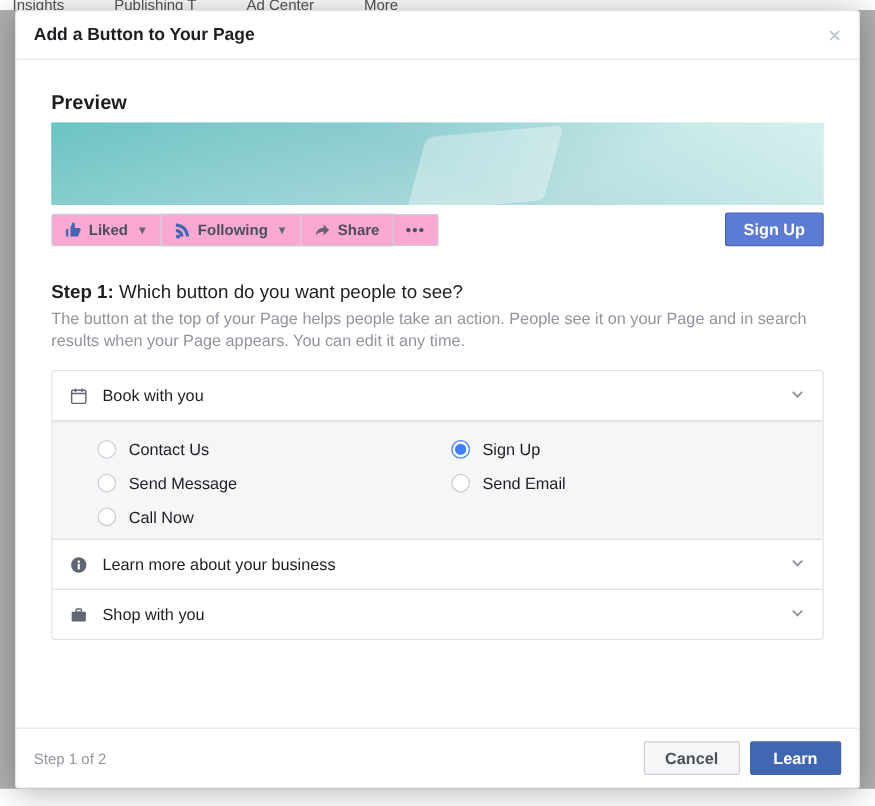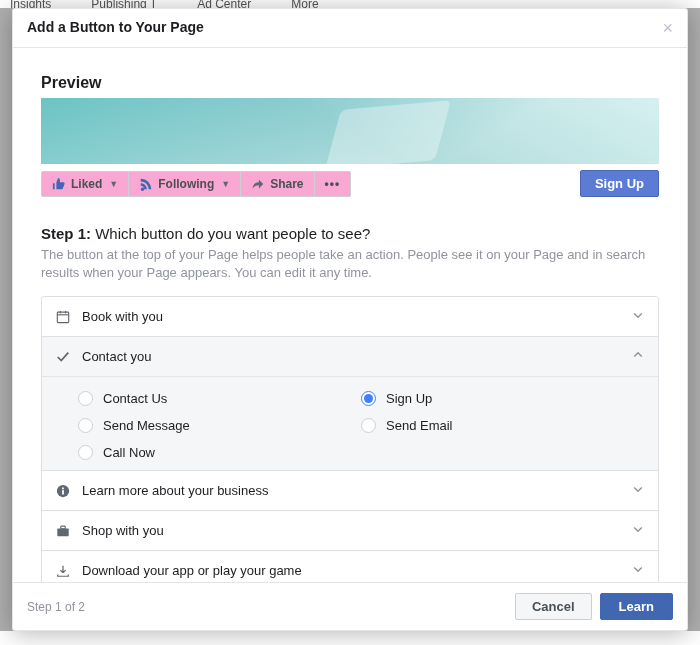--- a/index.html
+++ b/index.html
@@ -131,31 +131,20 @@
                 </svg>
               </span>
             <span class="label">Book with you</span>
             <span class="chev"><svg width="12" height="12" viewBox="0 0 16 16">
                   <path fill="none" stroke="#90949c" stroke-width="2" d="M3 6l5 5 5-5"></path>
                 </svg></span>
           </div>
         </div>
 
         <div class="panel">
-          <div class="panel-header active">
-            <span class="icon">
-                <svg viewBox="0 0 16 16">
-                  <path fill="none" stroke="#616770" stroke-width="2" d="M2 8l4 4 8-9"></path>
-                </svg>
-              </span>
-            <span class="label">Contact you</span>
-            <span class="chev"><svg width="12" height="12" viewBox="0 0 16 16">
-                  <path fill="none" stroke="#90949c" stroke-width="2" d="M3 10l5-5 5 5"></path>
-                </svg></span>
-          </div>
           <div class="panel-body">
             <div class="options-grid">
               <div class="option">
                 <span class="radio"></span>
                 <span>Contact Us</span>
               </div>
               <div class="option">
                 <span class="radio checked"></span>
                 <span>Sign Up</span>
               </div>
@@ -199,33 +188,20 @@
                   <rect x="5.5" y="2.5" width="5" height="3" rx="1" fill="none" stroke="#616770" stroke-width="1.3"></rect>
                 </svg>
               </span>
             <span class="label">Shop with you</span>
             <span class="chev"><svg width="12" height="12" viewBox="0 0 16 16">
                   <path fill="none" stroke="#90949c" stroke-width="2" d="M3 6l5 5 5-5"></path>
                 </svg></span>
           </div>
         </div>
 
-        <div class="panel">
-          <div class="panel-header">
-            <span class="icon">
-                <svg viewBox="0 0 16 16">
-                  <path fill="none" stroke="#616770" stroke-width="1.4" d="M8 2v8m0 0l-3-3m3 3l3-3M2 12v2h12v-2"></path>
-                </svg>
-              </span>
-            <span class="label">Download your app or play your game</span>
-            <span class="chev"><svg width="12" height="12" viewBox="0 0 16 16">
-                  <path fill="none" stroke="#90949c" stroke-width="2" d="M3 6l5 5 5-5"></path>
-                </svg></span>
-          </div>
-        </div>
 
       </div>
     </div>
 
     <div class="modal-footer">
       <span class="step-of">Step 1 of 2</span>
       <div class="footer-btns">
         <button class="btn-white">Cancel</button>
         <button class="btn-primary">Learn</button>
       </div>

